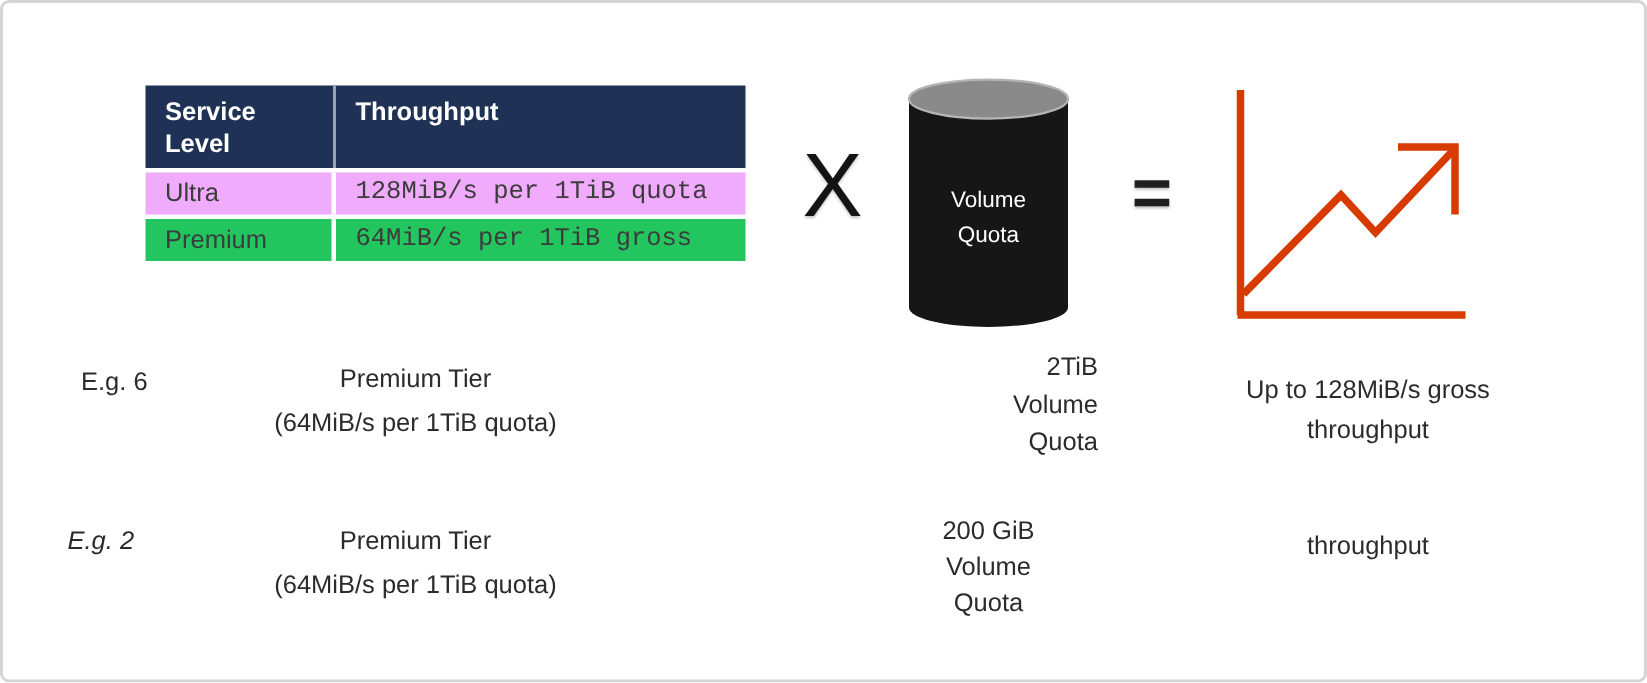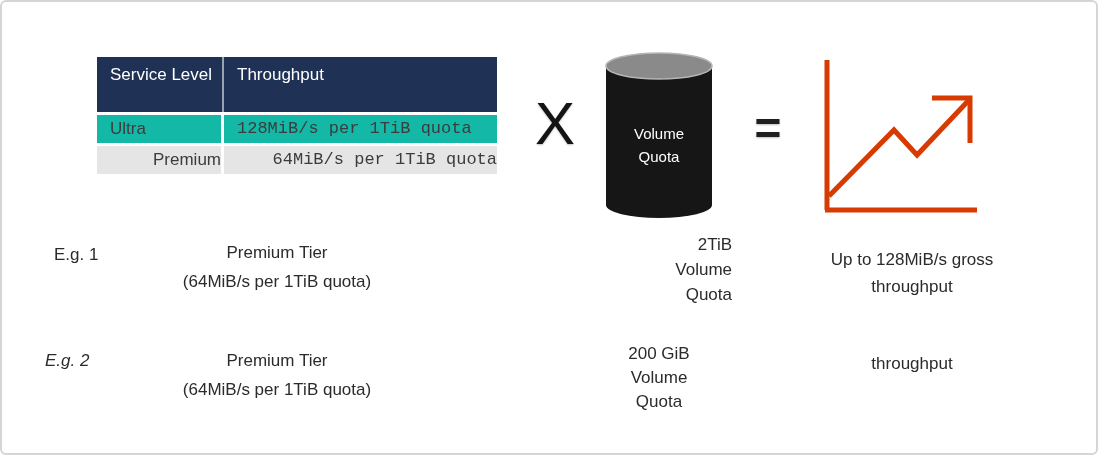--- a/index.html
+++ b/index.html
@@ -21,21 +21,21 @@
   .svc-table {
     position: absolute;
     left: 95px;
     top: 55px;
     width: 400px;
   }
   .svc-header {
     display: flex;
     background: #1f3155;
     color: #ffffff;
-    font-weight: normal;
+    font-weight: bold;
     font-size: 17px;
     line-height: 21px;
     height: 55px;
     box-sizing: border-box;
   }
   .svc-header .cell-1 {
     width: 127px;
     box-sizing: border-box;
     padding: 7px 8px 0 13px;
     border-right: 2px solid #9aa1b1;
@@ -56,22 +56,22 @@
     width: 127px;
     box-sizing: border-box;
     padding-left: 13px;
     border-right: 3px solid #ffffff;
   }
   .svc-row .cell-2 {
     flex: 1;
     padding-left: 13px;
     font-family: Liberation Mono, monospace;
   }
-  .row-dark  { background: #14b8a6; }
-  .row-light { background: #e5e5e5; text-align: right; }
+  .row-dark  { background: #f0abfc; }
+  .row-light { background: #22c55e; }
 
   
   .multiply {
     position: absolute;
     left: 527px;
     top: 91px;
     width: 52px;
     height: 62px;
     font-size: 60px;
     font-weight: 400;
@@ -146,21 +146,21 @@
     <div class="svc-header">
       <div class="cell-1">Service Level</div>
       <div class="cell-2">Throughput</div>
     </div>
     <div class="svc-row row-dark">
       <div class="cell-1">Ultra</div>
       <div class="cell-2">128MiB/s per 1TiB quota</div>
     </div>
     <div class="svc-row row-light">
       <div class="cell-1">Premium</div>
-      <div class="cell-2">64MiB/s per 1TiB quota</div>
+      <div class="cell-2">64MiB/s per 1TiB gross</div>
     </div>
   </div>
 
   <div class="multiply">X</div>
 
   <div class="cylinder-wrap">
     <svg width="108" height="168" viewBox="0 0 108 168">
       <path d="M1 14 L1 153 A53 13 0 0 0 107 153 L107 14 Z" fill="#161616"></path>
       <ellipse cx="54" cy="14" rx="53" ry="13" fill="#8a8a8a" stroke="#b5b5b5" stroke-width="1.5"></ellipse>
     </svg>
@@ -174,21 +174,21 @@
 
   <div class="chart-wrap">
     <svg width="170" height="165" viewBox="0 0 170 165" fill="none">
       <path d="M12 8 L12 158" stroke="#D83B01" stroke-width="5"></path>
       <path d="M10 158 L162 158" stroke="#D83B01" stroke-width="5"></path>
       <path d="M14 144 L79 78 L102 103 L154 48" stroke="#D83B01" stroke-width="5"></path>
       <path d="M117 46 L155 46 L155 91" stroke="#D83B01" stroke-width="5"></path>
     </svg>
   </div>
 
-  <div class="ex-text ex-label-1">E.g. 1</div>
+  <div class="ex-text ex-label-1">E.g. 6</div>
   <div class="ex-text ex-tier-1">
     <div>Premium Tier</div>
     <div>(64MiB/s per 1TiB quota)</div>
   </div>
   <div class="ex-text ex-quota-1">
     <div>2TiB</div>
     <div>Volume</div>
     <div>Quota</div>
   </div>
   <div class="ex-text ex-result-1">

